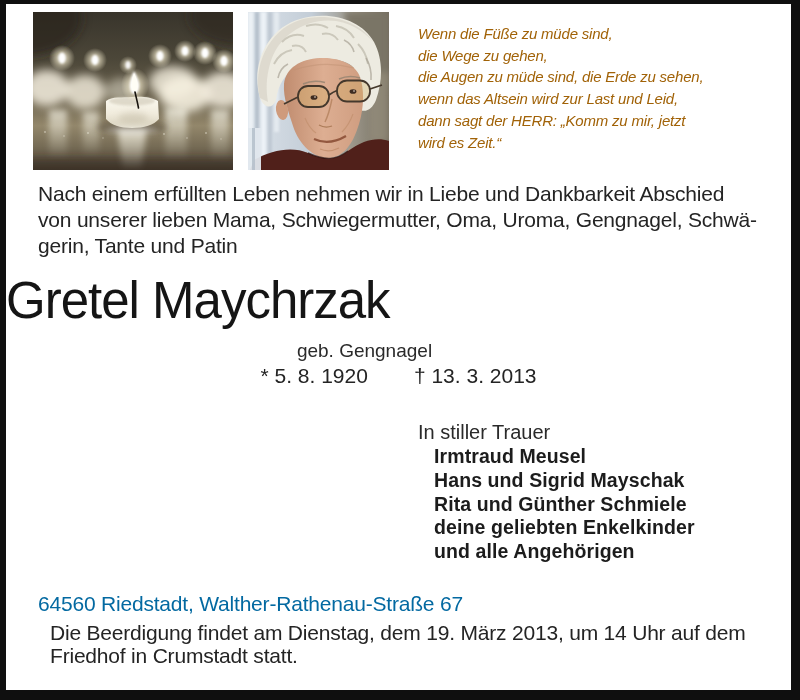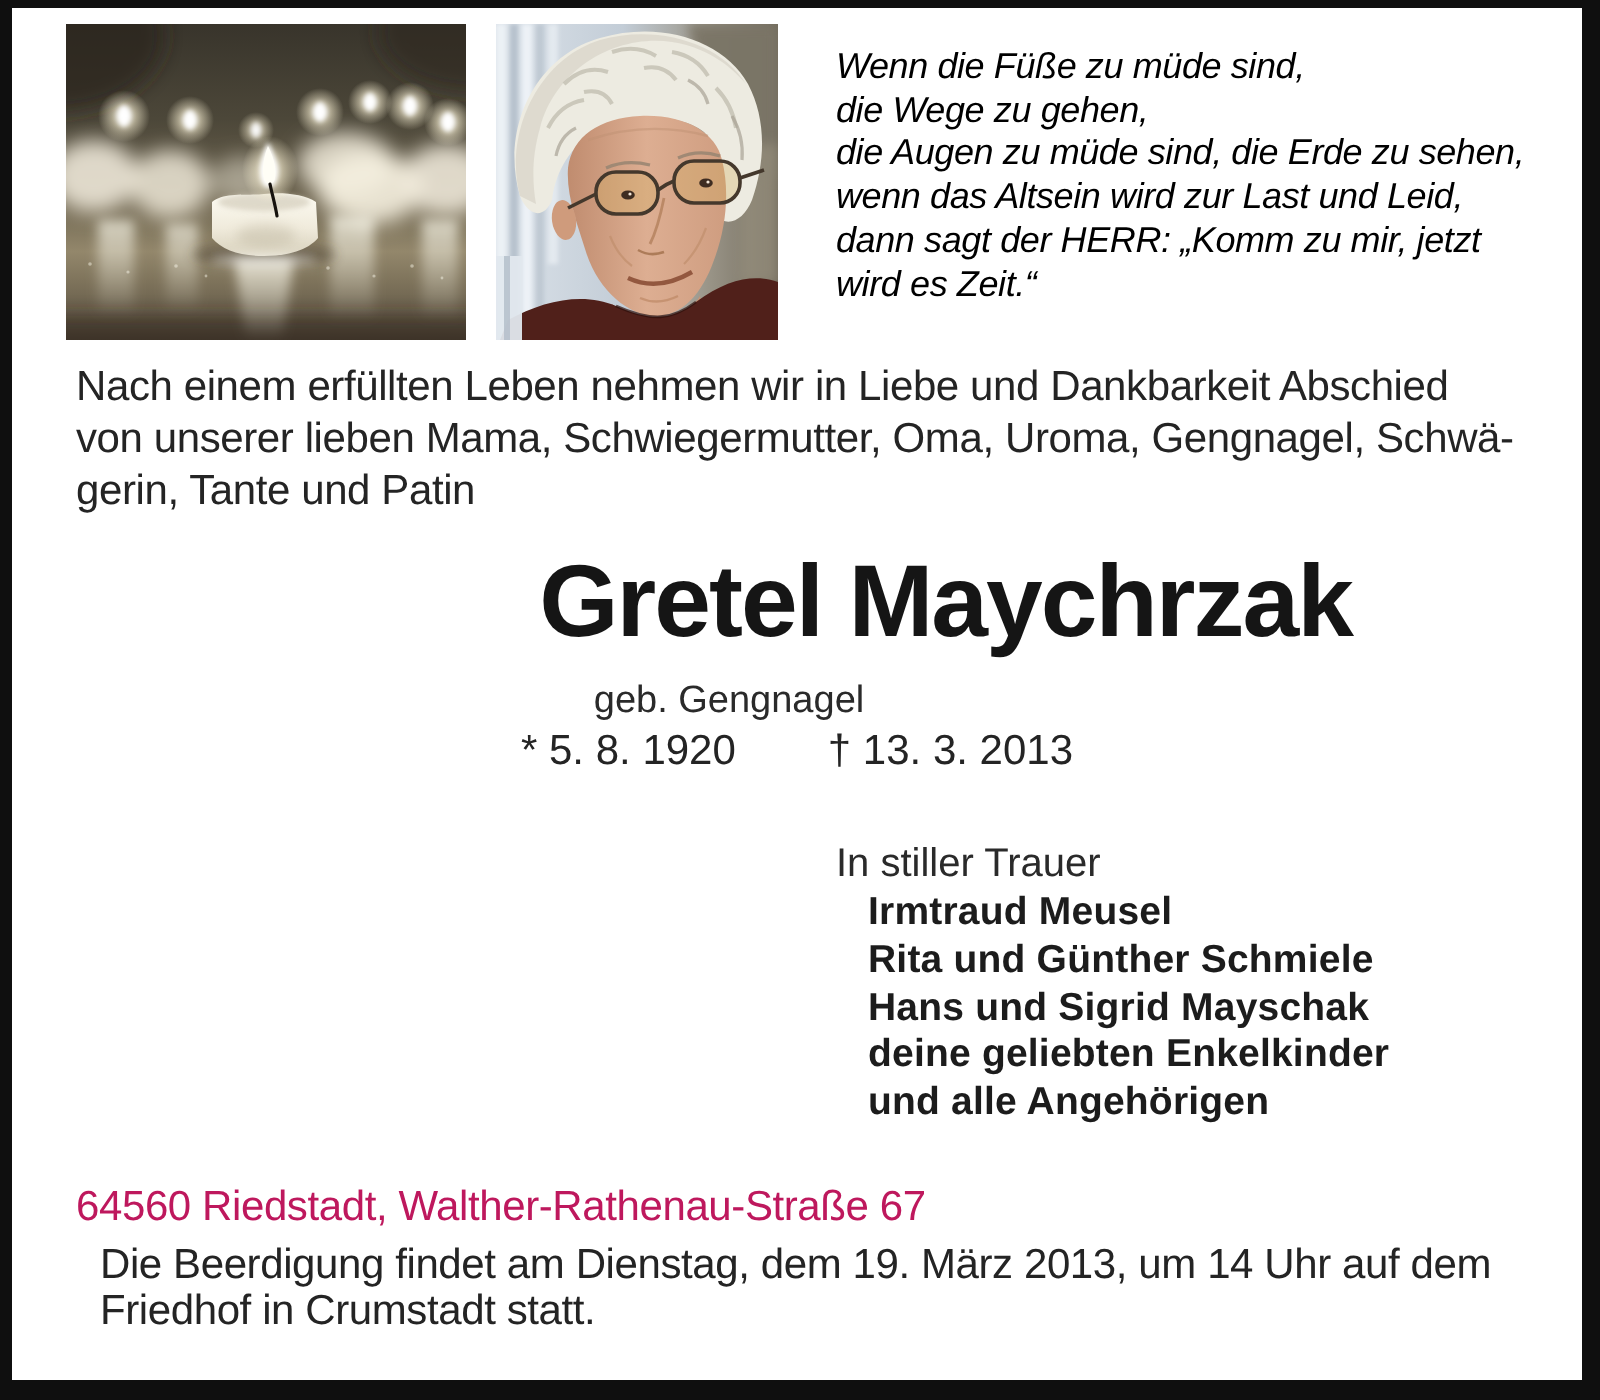--- a/index.html
+++ b/index.html
@@ -10,50 +10,50 @@
     border-right:9px solid #0f0f0f; border-bottom:10px solid #0f0f0f;
     font-family:"Liberation Sans","DejaVu Sans",sans-serif; color:#222222;
   }
   .abs { position:absolute; }
   .photo { position:absolute; top:8px; overflow:hidden; }
   .photo svg { display:block; }
   .photo-candles { left:27px; width:200px; height:158px; }
   .photo-portrait { left:242px; width:141px; height:158px; }
   .poem {
     left:412px; top:19px; width:348px;
-    font-size:18px; line-height:21.7px; font-style:italic; color:#000000;
+    font-size:15px; line-height:21.7px; font-style:italic; color:#a16207;
     letter-spacing:-0.2px;
   }
   .intro {
     left:32px; top:177px; width:740px;
     font-size:21px; line-height:26px; color:#242424; letter-spacing:-0.2px;
   }
   .name {
-    left:0; top:268px; width:670px; text-align:right;
-    font-size:51px; line-height:58px; font-weight:bold; color:#151515;
+    left:0; top:268px; width:670px; text-align:left;
+    font-size:51px; line-height:58px; font-weight:normal; color:#151515;
     letter-spacing:-1px;
   }
   .maiden {
     left:0; top:336px; width:645px; text-align:center;
     font-size:19px; color:#2a2a2a;margin-left:36px;
   }
   .dates {
     left:0; top:360px; width:785px;
     display:flex; justify-content:center; gap:46px;
     font-size:21px; color:#242424;
   }
   .mourning-heading {
     left:412px; top:417px; font-size:20px; color:#2a2a2a;
   }
   .mourners {
     left:412px; top:441px; font-size:19.5px; line-height:23.8px;
     font-weight:bold; color:#1c1c1c; letter-spacing:0.1px;margin-left:16px;
   }
   .address {
-    left:32px; top:588px; font-size:21px; color:#be185d; letter-spacing:-0.2px;
+    left:32px; top:588px; font-size:21px; color:#0369a1; letter-spacing:-0.2px;
   }
   .funeral {
     left:44px; top:618px; font-size:21px; line-height:22.5px;
     color:#242424; letter-spacing:-0.2px;
   }
 </style>
 </head>
 <body>
 
 <div class="page">
@@ -277,22 +277,22 @@
   <div class="abs name">Gretel Maychrzak</div>
   <div class="abs maiden">geb. Gengnagel</div>
   <div class="abs dates">
     <span>* 5. 8. 1920</span>
     <span>† 13. 3. 2013</span>
   </div>
 
   <div class="abs mourning-heading">In stiller Trauer</div>
   <div class="abs mourners">
     <div>Irmtraud Meusel</div>
+    <div>Hans und Sigrid Mayschak</div>
     <div>Rita und Günther Schmiele</div>
-    <div>Hans und Sigrid Mayschak</div>
     <div>deine geliebten Enkelkinder</div>
     <div>und alle Angehörigen</div>
   </div>
 
   <div class="abs address">64560 Riedstadt, Walther-Rathenau-Straße 67</div>
   <div class="abs funeral">
     <div>Die Beerdigung findet am Dienstag, dem 19. März 2013, um 14 Uhr auf dem</div>
     <div>Friedhof in Crumstadt statt.</div>
   </div>
 

